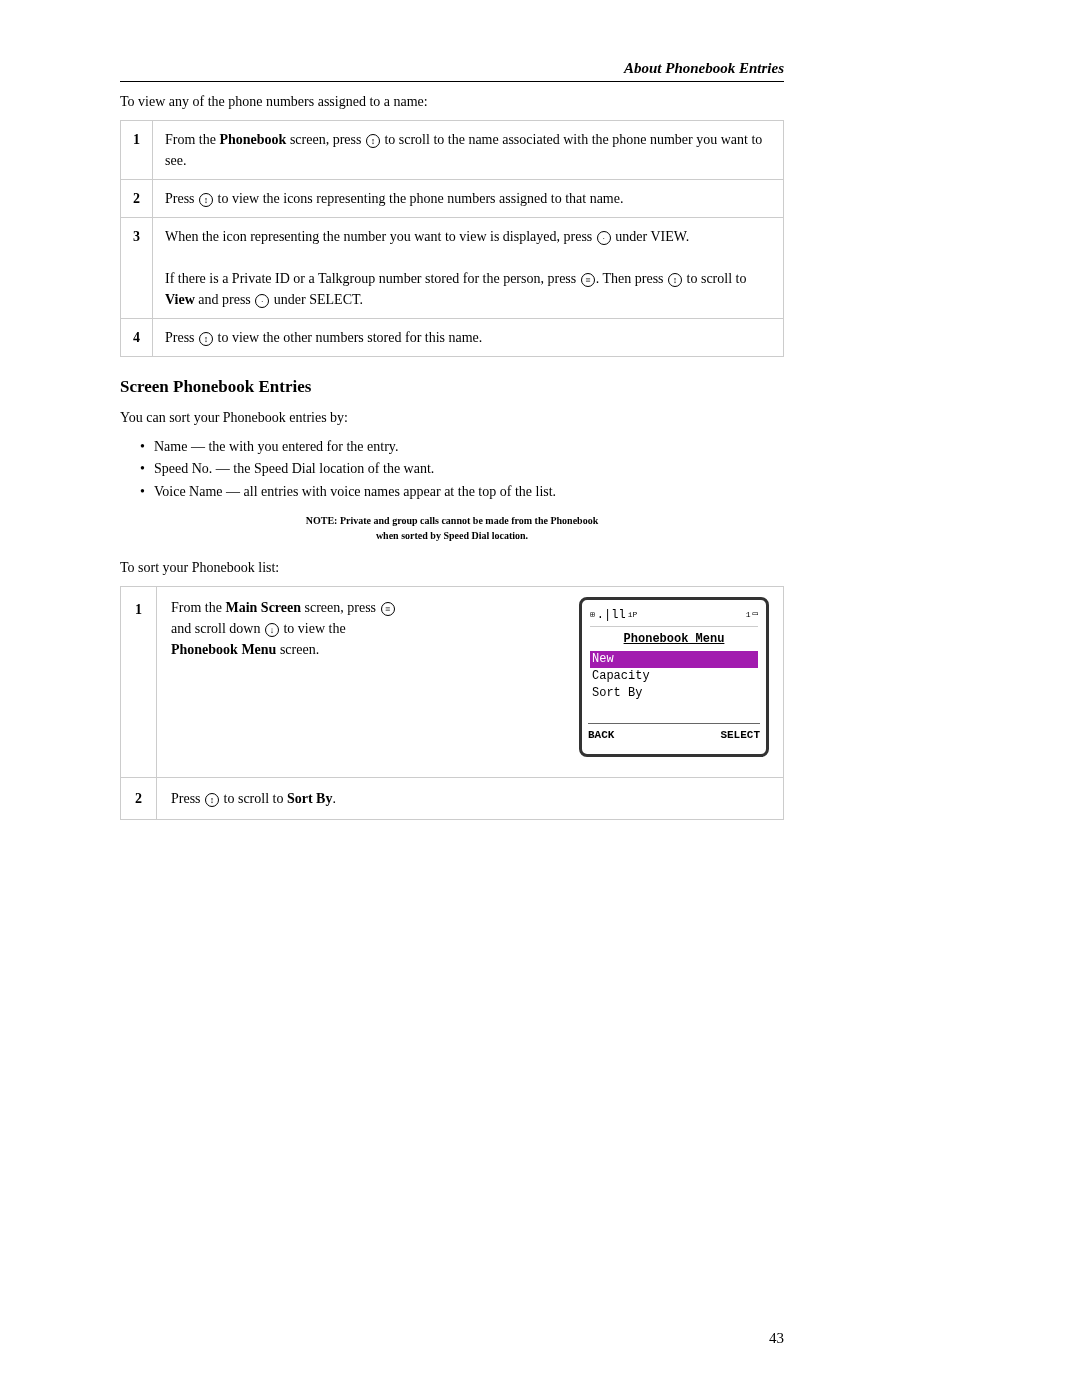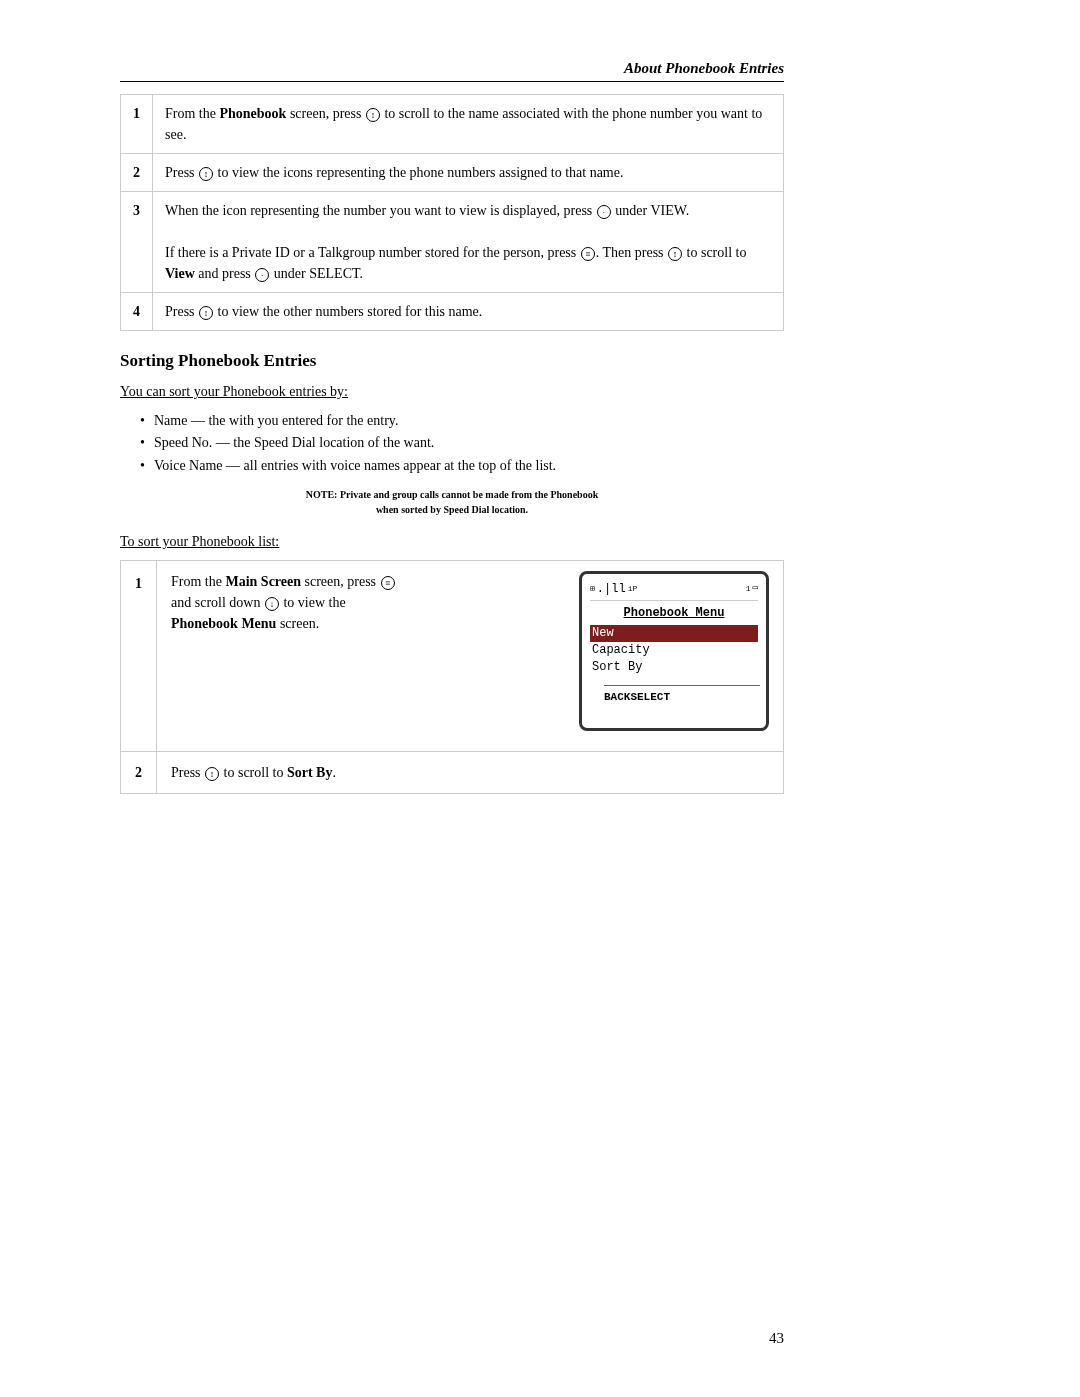--- a/index.html
+++ b/index.html
@@ -64,21 +64,20 @@
       font-size: 17px;
       font-weight: bold;
       margin: 20px 0 10px 0;
     }
 
     
     .body-text {
       font-size: 14px;
       margin-bottom: 8px;
       line-height: 1.5;
-      text-decoration: underline;
     }
 
     
     .bullet-list {
       list-style: none;
       margin: 0 0 10px 20px;
     }
     .bullet-list li {
       font-size: 14px;
       line-height: 1.6;
@@ -160,35 +159,35 @@
       margin-bottom: 3px;
       font-family: 'Courier New', monospace;
     }
     .phone-menu-item {
       font-size: 12px;
       font-family: 'Courier New', monospace;
       line-height: 1.4;
       padding-left: 2px;
     }
     .phone-menu-item.selected {
-      background: #7f1d1d;
+      background: #a21caf;
       color: #fff;
     }
     .phone-softkeys {
       position: absolute;
-      bottom: 23px;
+      bottom: 11px;
       left: 6px;
       right: 6px;
       display: flex;
+      justify-content: space-between;
       font-size: 11px;
       font-weight: bold;
       font-family: 'Courier New', monospace;
       border-top: 1px solid #666;
       padding-top: 3px;
-      margin-left: 16px;
     }
 
     
     .circle-icon {
       display: inline-block;
       width: 14px;
       height: 14px;
       border: 1px solid #000;
       border-radius: 50%;
       text-align: center;
@@ -208,20 +207,21 @@
   </style>
 </head>
 <body>
 
 <div class="page-container">
 
   <div class="section-header">
     <span class="section-header-text">About Phonebook Entries</span>
   </div>
 
+  <p class="intro-text">To view any of the phone numbers assigned to a name:</p>
 
   <table class="steps-table">
     <tbody>
       <tr>
         <td class="step-num">1</td>
         <td>
           From the <strong>Phonebook</strong> screen, press <span class="circle-icon">↕</span> to scroll to the name associated with the phone number you want to see.
         </td>
       </tr>
       <tr>
@@ -239,21 +239,21 @@
       </tr>
       <tr>
         <td class="step-num">4</td>
         <td>
           Press <span class="circle-icon">↕</span> to view the other numbers stored for this name.
         </td>
       </tr>
     </tbody>
   </table>
 
-  <h2 class="section-title">Sorting Phonebook Entries</h2>
+  <h2 class="section-title">Screen Phonebook Entries</h2>
 
   <p class="body-text">You can sort your Phonebook entries by:</p>
 
   <ul class="bullet-list">
     <li>
       <span>Name — the with you entered for the entry.</span>
     </li>
     <li>
       <span>Speed No. — the Speed Dial location of the want.</span>
     </li>

